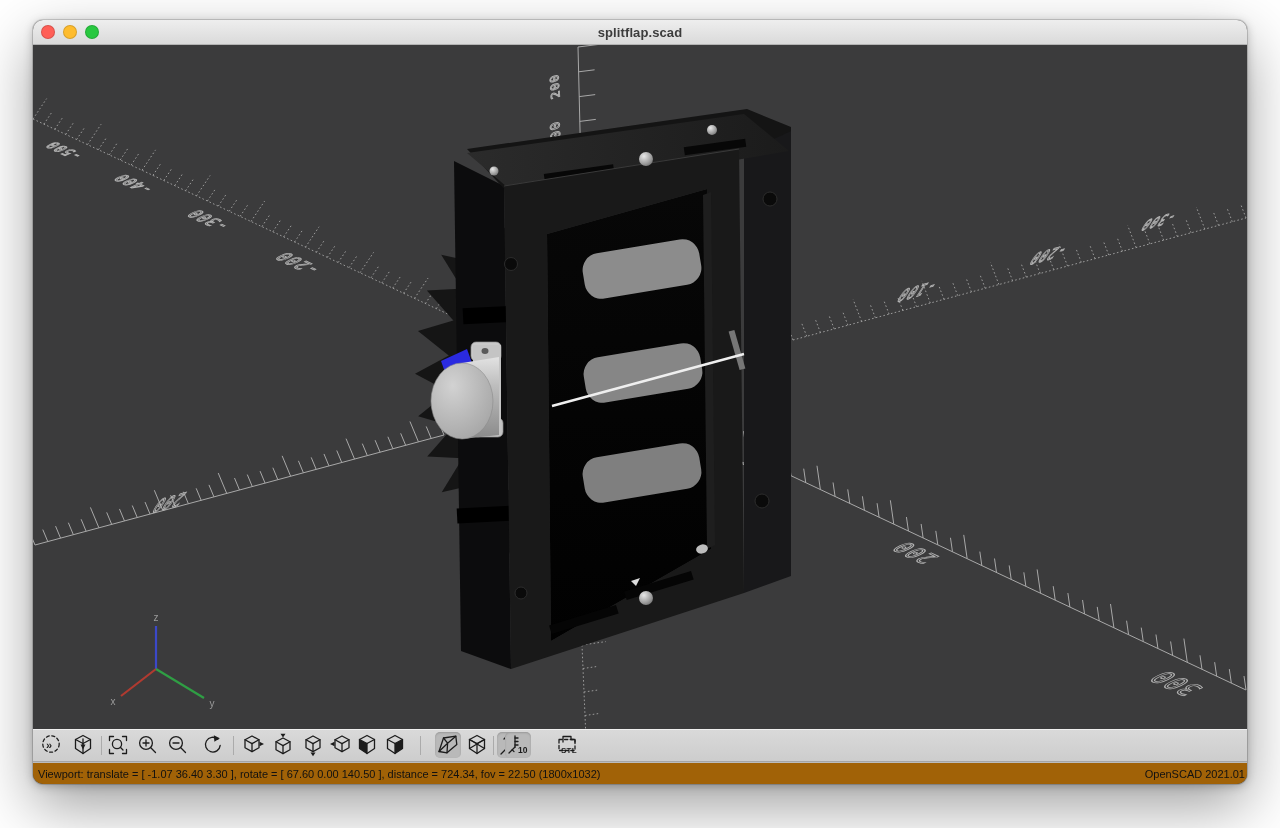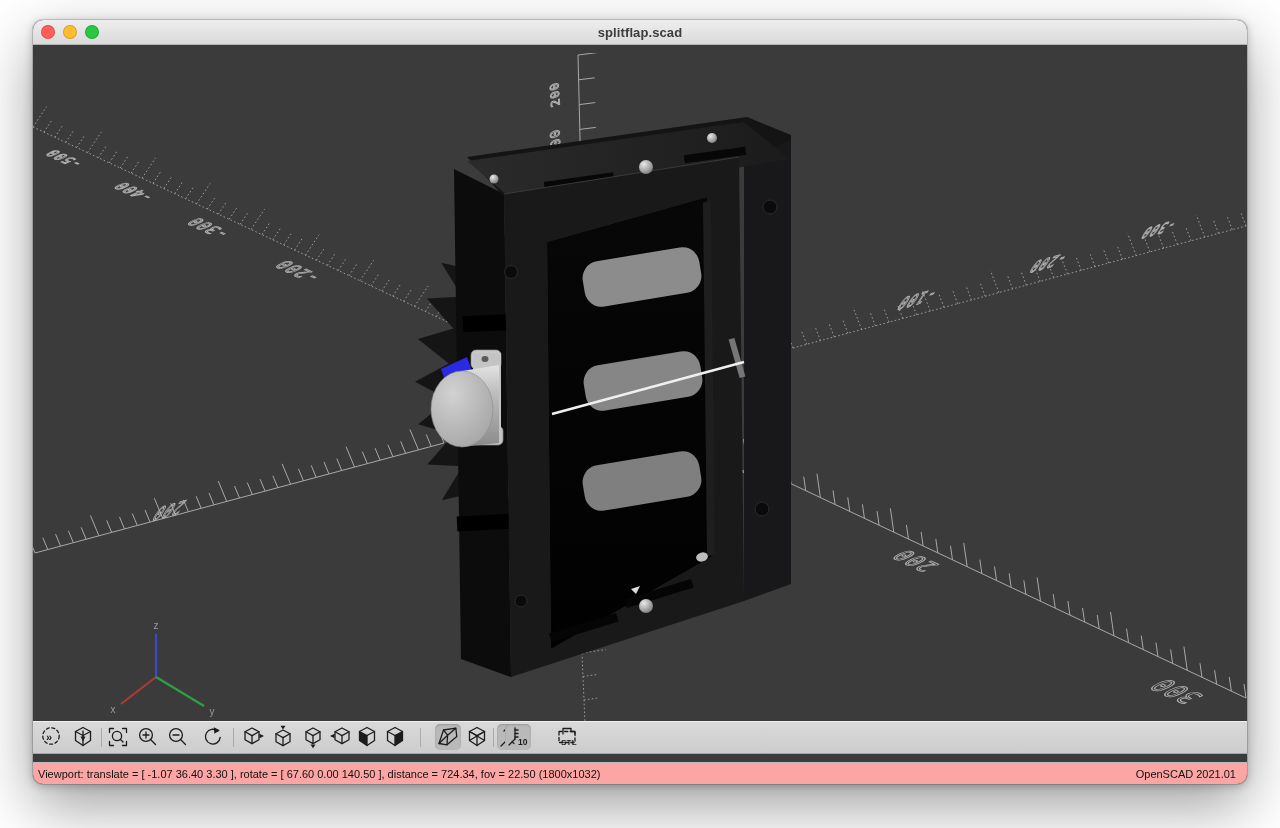--- a/index.html
+++ b/index.html
@@ -1,20 +1,20 @@
 <!DOCTYPE html>
 <html><head>
 <meta charset="utf-8">
 <style>
   html,body{margin:0;padding:0;width:1280px;height:828px;background:#ffffff;
     font-family:"Liberation Sans",sans-serif;overflow:hidden;}
   .window{position:absolute;left:33px;top:20px;width:1214px;height:764px;
     border-radius:10px;overflow:hidden;display:flex;flex-direction:column;
     box-shadow:0 22px 60px rgba(0,0,0,.38),0 2px 10px rgba(0,0,0,.25),0 0 0 1px rgba(0,0,0,.15);
-    background:#3b3b3c;gap:8px;}
+    background:#3b3b3c;}
   
   .titlebar{height:24px;flex:0 0 24px;background:linear-gradient(#eeeeee,#dadada);
     border-bottom:1px solid #b3b3b3;position:relative;display:flex;align-items:center;justify-content:center;}
   .tl-group{position:absolute;left:8px;top:0;height:100%;display:flex;align-items:center;gap:8px;}
   .tl{width:12px;height:12px;border-radius:50%;border:0.5px solid rgba(0,0,0,.15);}
   .title-text{font-size:13px;font-weight:700;color:#3c3c3c;letter-spacing:.1px;}
   
   .viewport{flex:1 1 auto;position:relative;background:#3b3b3c;}
   .viewport svg{position:absolute;left:0;top:0;}
   text.axlbl{fill:none;stroke:#b3b3b3;stroke-width:.9;
@@ -25,24 +25,24 @@
     border-top:1px solid #efefef;border-bottom:1px solid #a5a5a5;position:relative;}
   .tb-btn{position:absolute;top:2px;width:26px;height:26px;border-radius:5px;
     display:flex;align-items:center;justify-content:center;cursor:default;}
   .tb-btn.active{background:#b9b9b9;box-shadow:inset 0 1px 2px rgba(0,0,0,.18);}
   .tb-btn svg{display:block;}
   .tb-sep{position:absolute;top:6px;width:1px;height:19px;background:#ababab;}
   .ic{stroke:#1c1c1c;stroke-width:1.3;fill:none;stroke-linecap:round;stroke-linejoin:round;}
   .icf{fill:#1c1c1c;stroke:none;}
   .ictext{fill:#1c1c1c;font-weight:700;font-family:"Liberation Sans",sans-serif;stroke:none;}
   
-  .statusbar{flex:0 0 21px;height:21px;background:#fca5a5;border-top:1px solid #bcbcbc;
+  .statusbar{flex:0 0 21px;height:21px;background:#a16207;border-top:1px solid #bcbcbc;
     position:relative;display:flex;align-items:center;}
   .status-left{position:absolute;left:5px;font-size:11px;color:#111;white-space:nowrap;}
-  .status-right{position:absolute;right:11px;font-size:11px;color:#111;white-space:nowrap;}
+  .status-right{position:absolute;right:2px;font-size:11px;color:#111;white-space:nowrap;}
 </style>
 </head>
 <body>
 
 <div class="window">
 
   <div class="titlebar">
     <div class="tl-group">
       <div class="tl" style="background: rgb(255, 95, 87);"></div>
       <div class="tl" style="background: rgb(254, 188, 46);"></div>

